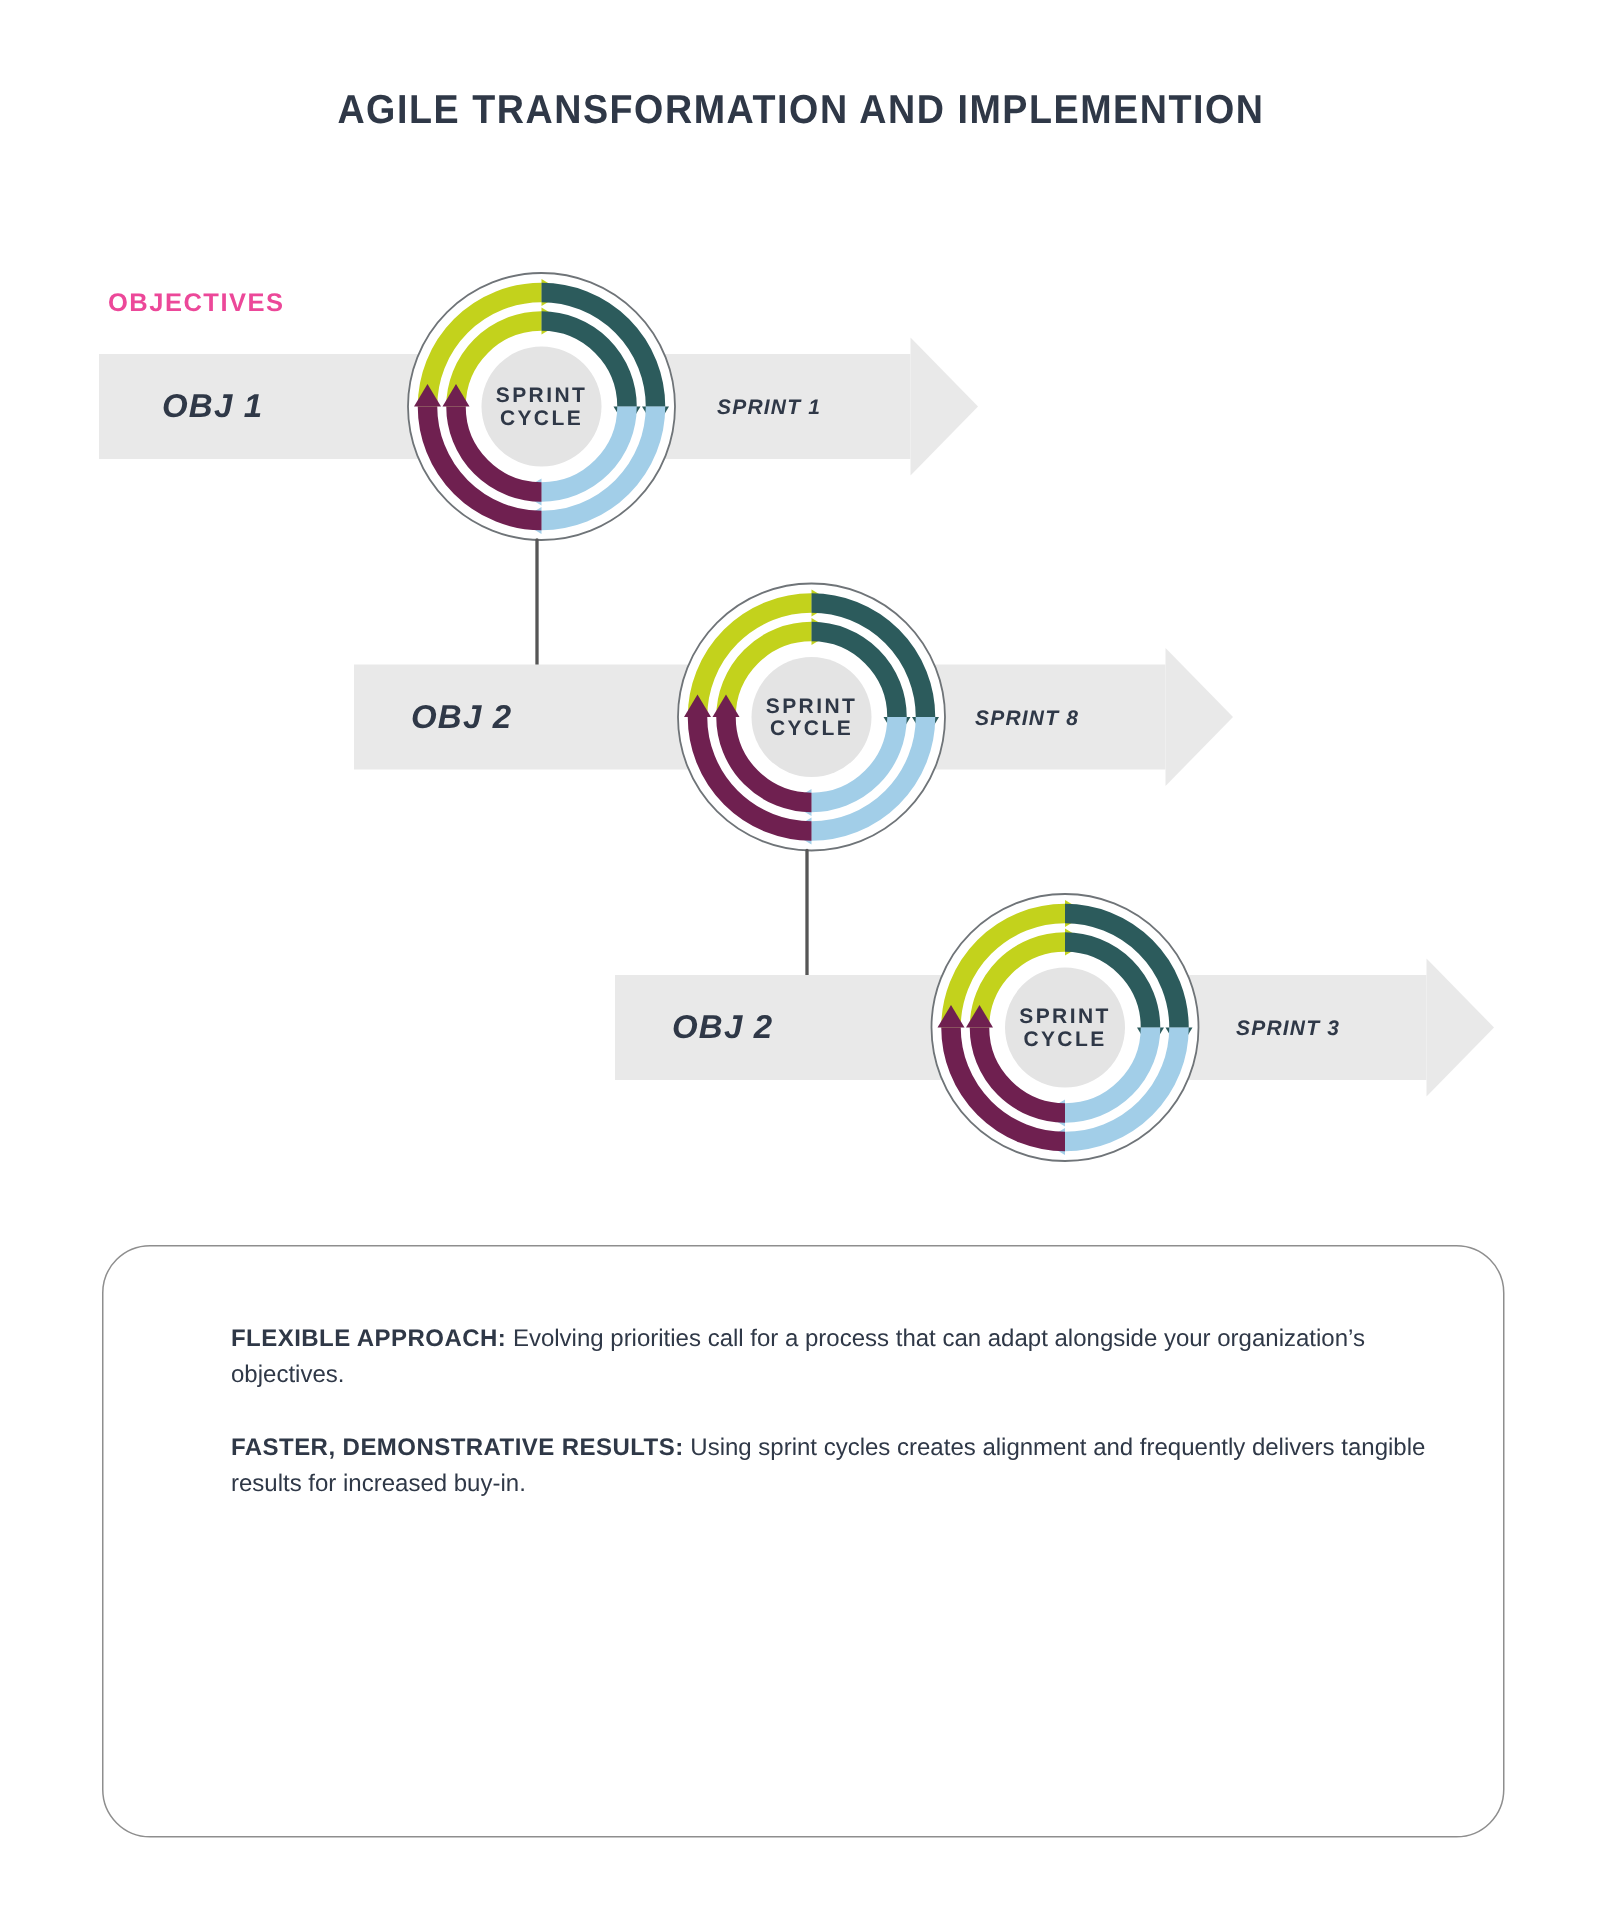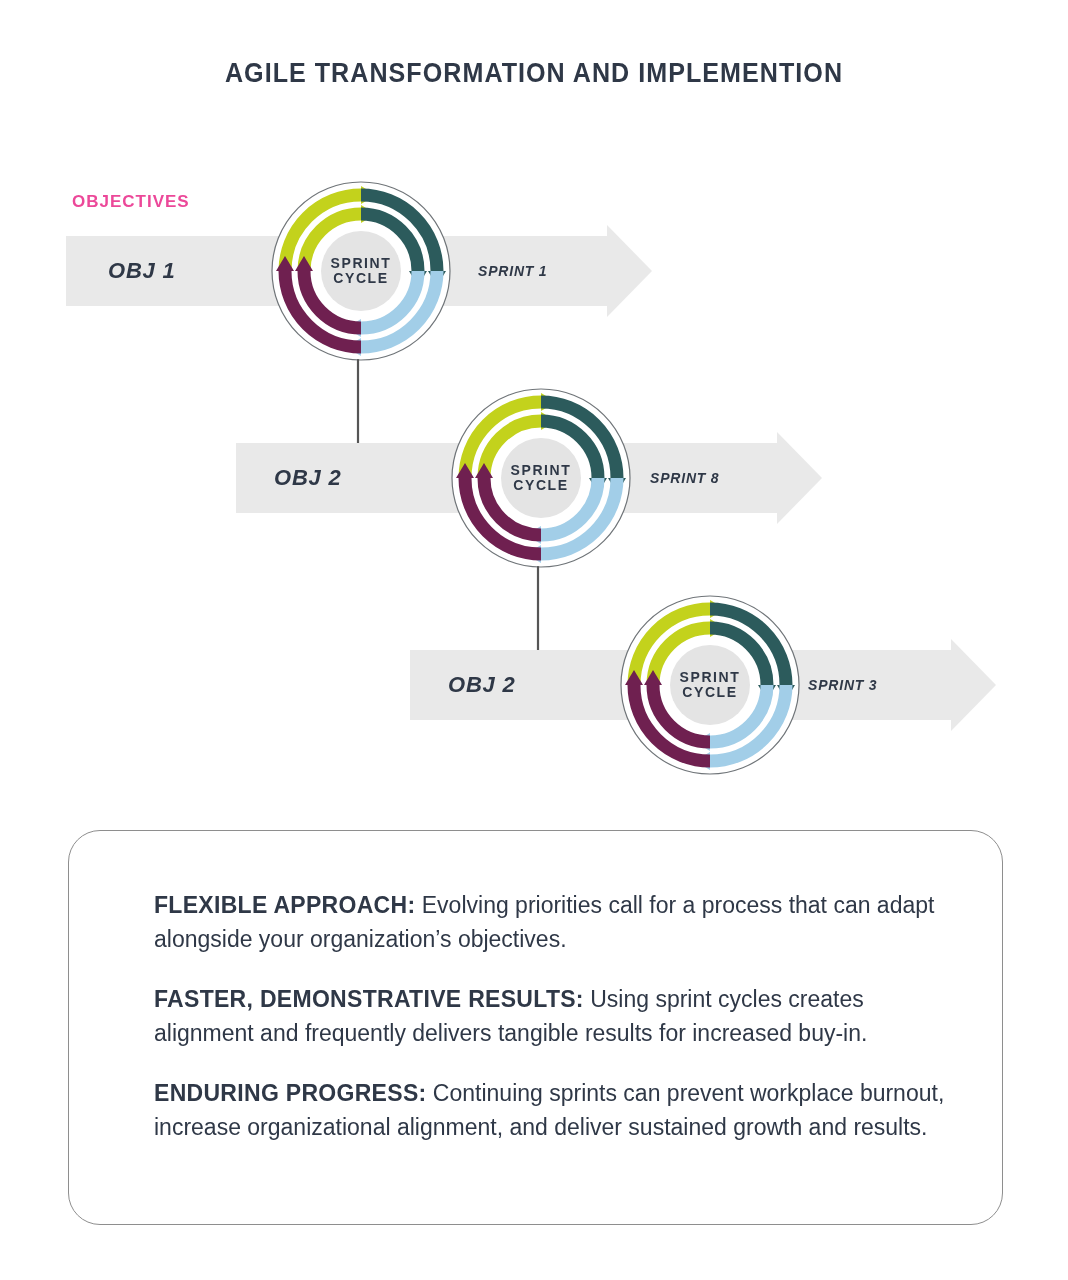--- a/index.html
+++ b/index.html
@@ -97,21 +97,21 @@
     border-radius:32px;
     background:#ffffff;
     box-sizing:border-box;
   }
   .callout-inner{
     position:absolute;
     left:85px;top:34px;
     width:800px;
   }
   .para{
-    font-size:23px;
+    font-size:16px;
     line-height:1.48;
     color:#2f3847;
     margin-bottom:26px;
   }
   .para:last-child{margin-bottom:0;}
   .para b{
     font-weight:bold;
     letter-spacing:0.3px;
   }
 </style>
@@ -200,21 +200,21 @@
 <div class="connector" style="left:532px;top:567px;width:80px;height:125px;">
   <svg width="80" height="125" viewBox="0 0 80 125">
     <path d="M 6 0 L 6 108 Q 6 118 16 118 L 56 118" fill="none" stroke="#565656" stroke-width="2.2" stroke-linecap="round"></path>
     <circle cx="62" cy="118" r="8" fill="#616161"></circle>
   </svg>
 </div>
 
 <div class="arrowbar" style="left:410px;top:650px;width:541px;">
   <span class="head"></span>
   <span class="obj-label" style="left:38px;">OBJ 2</span>
-  <span class="sprint-label" style="left:398px;text-align:center;">SPRINT 3</span>
+  <span class="sprint-label" style="left:414px;text-align:center;">SPRINT 3</span>
 </div>
 
 <div class="wheel" style="left:615px;top:590px;width:190px;height:190px;">
   <svg width="190" height="190" viewBox="0 0 190 190">
     <circle cx="95" cy="95" r="89" fill="#ffffff" stroke="#6f7478" stroke-width="1.2"></circle>
     <circle cx="95" cy="95" r="40" fill="#e4e4e4"></circle>
     <path d="M 19 95 A 76 76 0 0 1 95 19" fill="none" stroke="#c3d21c" stroke-width="13"></path>
     <polygon points="95,10 95,28 110,19" fill="#c3d21c"></polygon>
     <path d="M 95 19 A 76 76 0 0 1 171 95" fill="none" stroke="#2c5b5c" stroke-width="13"></path>
     <polygon points="180,95 162,95 171,110" fill="#2c5b5c"></polygon>
@@ -238,17 +238,14 @@
 </div>
 
 <div class="callout">
   <div class="callout-inner">
     <p class="para">
       <b>FLEXIBLE APPROACH:</b><span> Evolving priorities call for a process that can adapt alongside your organization’s objectives.</span>
     </p>
     <p class="para">
       <b>FASTER, DEMONSTRATIVE RESULTS:</b><span> Using sprint cycles creates alignment and frequently delivers tangible results for increased buy-in.</span>
     </p>
-    <p class="para">
-      <b>ENDURING PROGRESS:</b><span> Continuing sprints can prevent workplace burnout, increase organizational alignment, and deliver sustained growth and results.</span>
-    </p>
   </div>
 </div>
 
 </body></html>

